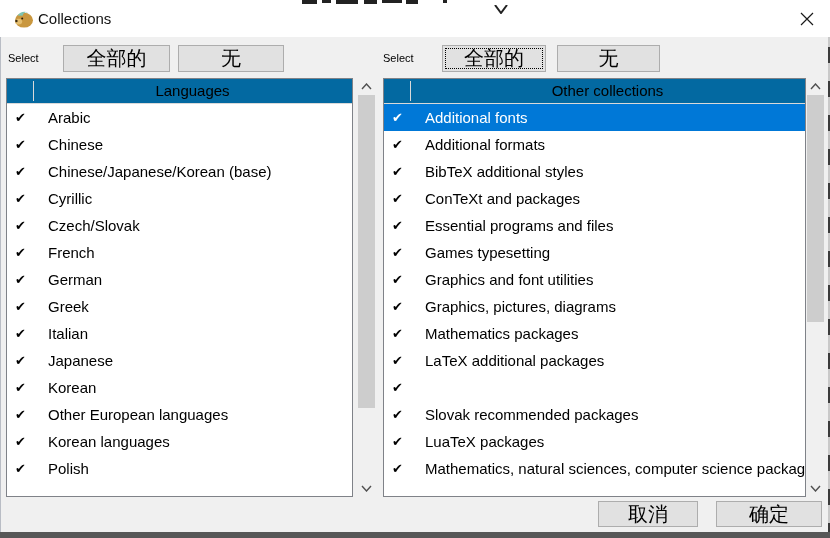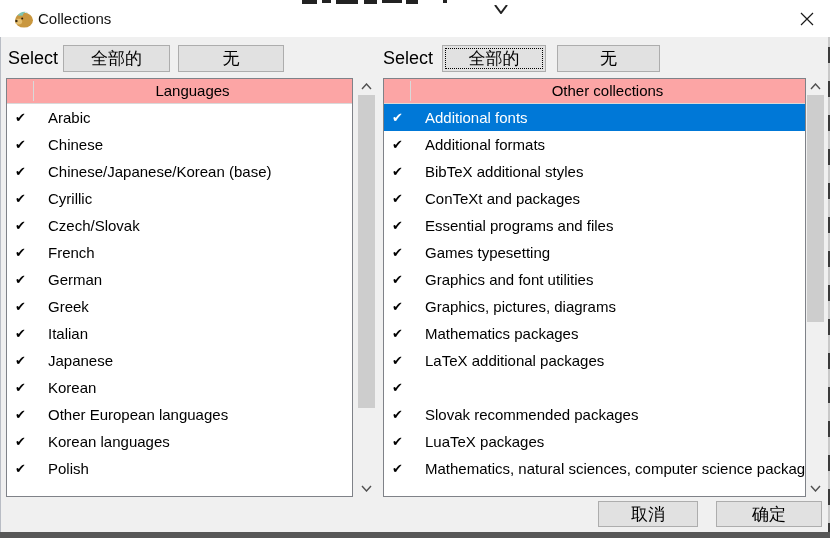--- a/index.html
+++ b/index.html
@@ -18,40 +18,40 @@
   .close-btn{left:790px;top:4px;width:34px;height:29px;display:flex;align-items:center;justify-content:center;cursor:pointer;}
 
   
   .artifact{background:#222;}
   .edge-left{left:0;top:37px;width:1px;height:495px;background:#b9bdc5;}
   .edge-right{left:828px;top:37px;width:2px;height:495px;
     background:repeating-linear-gradient(180deg,#c9c9c9 0 10px,#3b3b3b 10px 26px,#c9c9c9 26px 34px);}
   .bottom-strip{left:0;top:532px;width:830px;height:6px;background:#575757;}
 
   
-  .select-label{top:45px;height:27px;line-height:27px;font-size:18px;color:#000;}
+  .select-label{top:45px;height:27px;line-height:27px;font-size:11px;color:#000;}
   .btn{
     box-sizing:border-box;background:var(--button-face,#e1e1e1);
     border:1px solid var(--button-border,#adadad);
-    font-size:17px;color:#000;display:flex;align-items:center;justify-content:center;
+    font-size:20px;color:#000;display:flex;align-items:center;justify-content:center;
     cursor:pointer;
   }
   .btn.focused{position:absolute;}
   .btn.focused::after{
     content:"";position:absolute;inset:2px;border:1px dotted #000;pointer-events:none;
   }
 
   
   .panel{
     box-sizing:border-box;background:#fff;border:1px solid var(--panel-border,#7f8288);
     overflow:hidden;
   }
   .panel-header{
     position:relative;height:25px;box-sizing:border-box;
-    border-bottom:1px solid #d9d9d9;background:#fca5a5;cursor:default;
+    border-bottom:1px solid #d9d9d9;background:#0369a1;cursor:default;
   }
   .panel-header .hsep{position:absolute;left:26px;top:2px;bottom:2px;width:1px;background:#d9d9d9;}
   .panel-header .htext{
     display:block;margin-left:26px;text-align:center;line-height:24px;font-size:15px;color:#000;
   }
   .list-body{position:relative;}
   .row{
     height:27px;display:flex;align-items:center;white-space:nowrap;overflow:hidden;
     font-size:15px;color:#000;cursor:default;
   }

